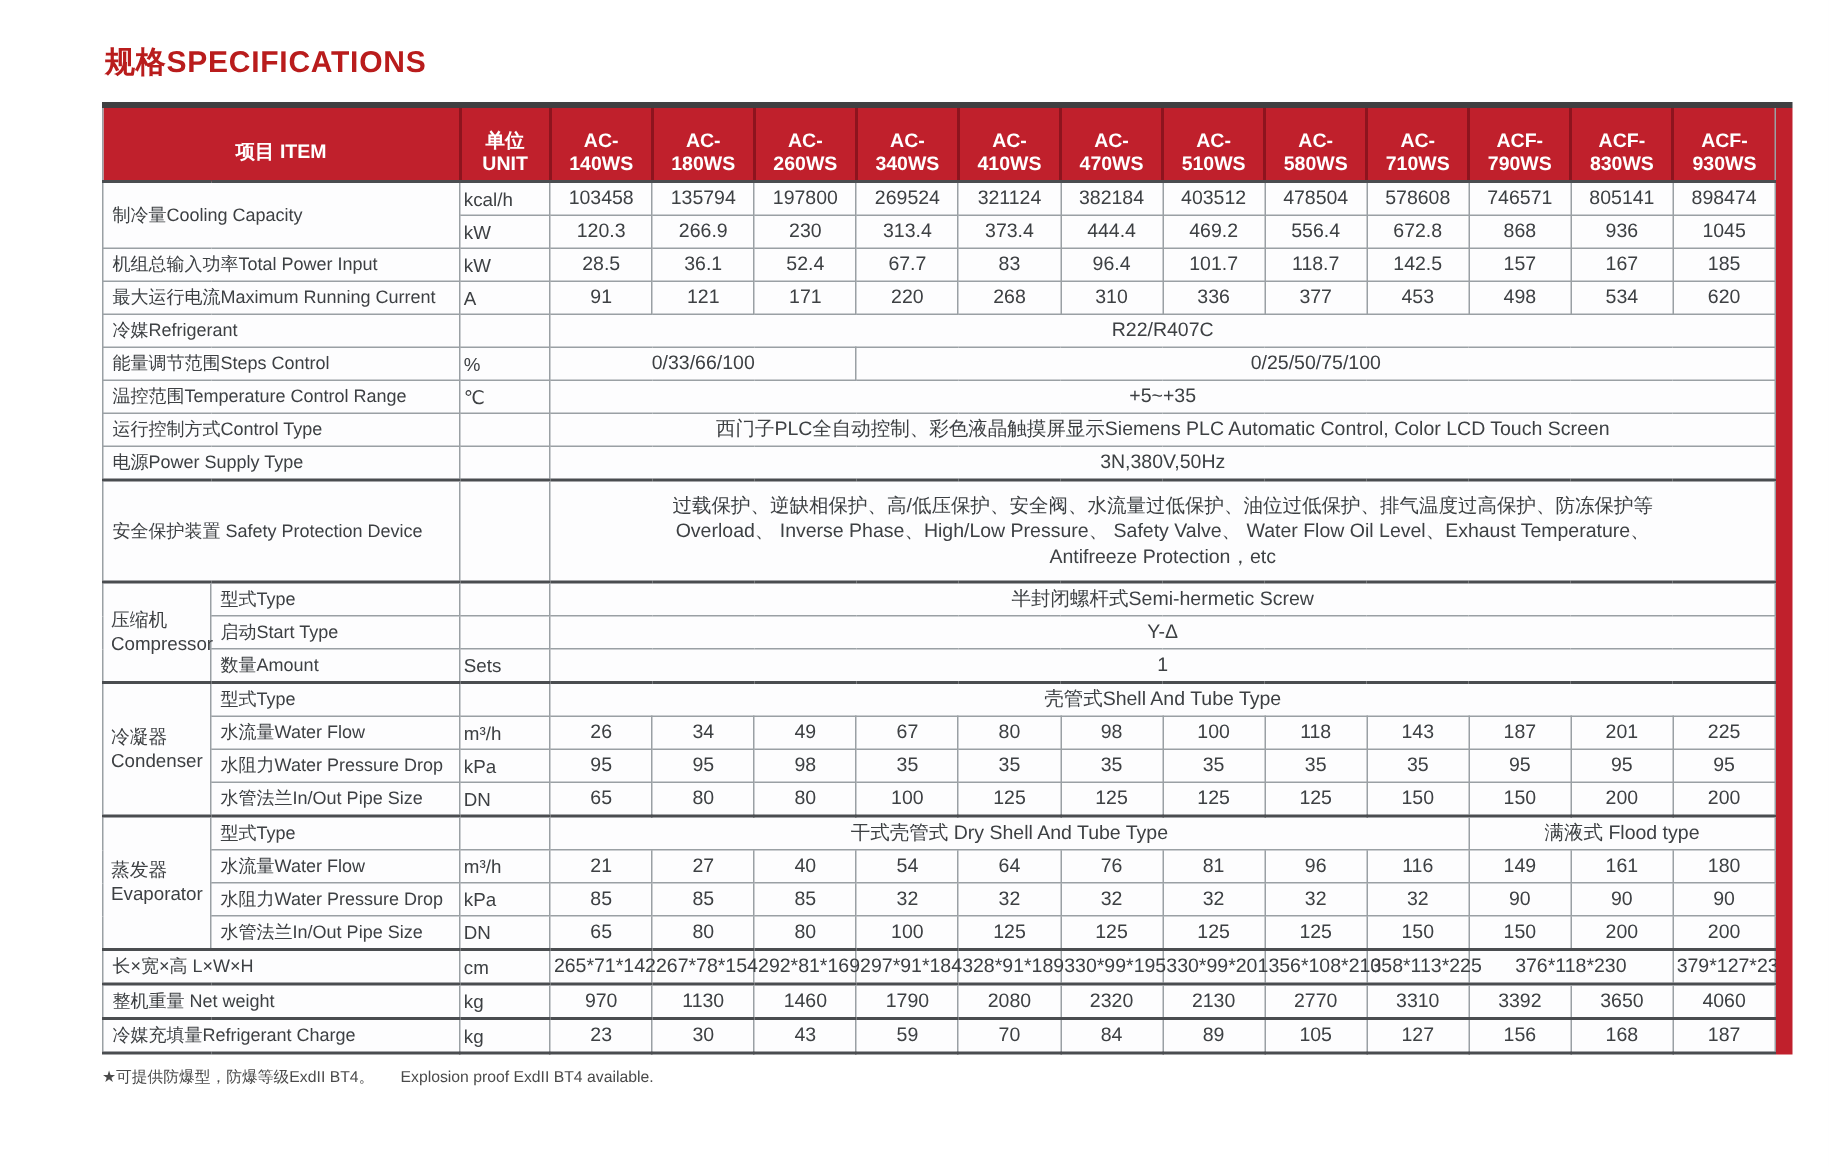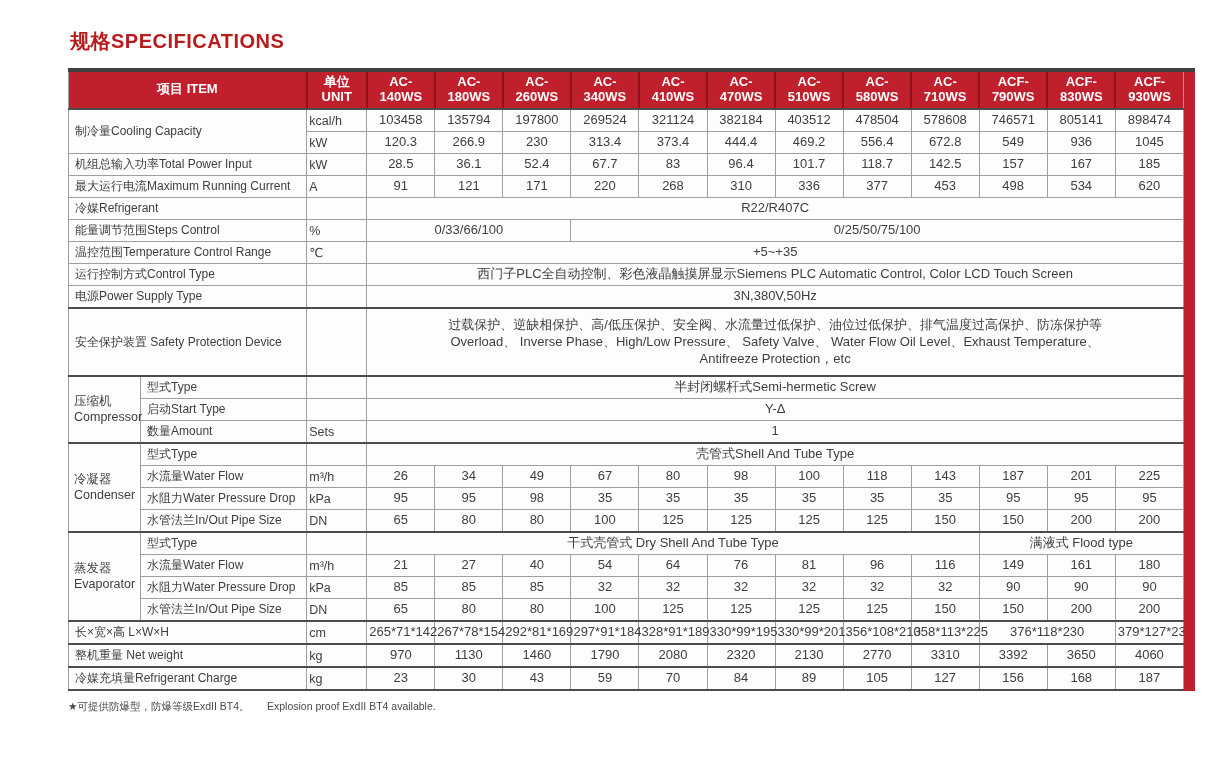--- a/index.html
+++ b/index.html
@@ -9,21 +9,21 @@
     color:#3d4043;overflow:hidden;
   }
   .page{padding:28px 0 0 68px;}
   .title{font-size:20px;font-weight:bold;color:#b91c1c;letter-spacing:.5px;margin:0 0 13px 2px;}
   .strip-top{width:1127px;height:4px;background:#3f3f41;}
   .table-wrap{display:flex;align-items:stretch;width:1127px;}
   table{border-collapse:collapse;table-layout:fixed;width:1116px;background:#fdfdfe;
         border-left:1px solid #9aa0a4;border-right:1px solid #9aa0a4;border-bottom:2px solid #4a4d50;}
   thead th{
     background:#c0202c;color:#ffffff;font-weight:bold;font-size:13px;line-height:1.12;
-    padding:3px 0 4px;white-space:pre-line;border-bottom:2px solid #4a4d50;
+    padding:15px 0 4px;white-space:pre-line;border-bottom:2px solid #4a4d50;
     border-left:2px solid #8d141e;
   }
   thead th:first-child{border-left:none;}
   tbody td{
     border:1px solid #9aa0a4;height:21px;padding:0 2px;font-size:13px;
     vertical-align:middle;background:transparent;
   }
   .c-label{text-align:left;padding-left:6px;font-size:12px;white-space:nowrap;overflow:hidden;}
   .c-group{text-align:left;padding-left:5px;font-size:12.5px;white-space:pre-line;line-height:1.25;border-radius:30px;}
   .c-unit{text-align:left;font-size:12.5px;}
@@ -113,21 +113,21 @@
             <td class="c-unit">kW</td>
             <td class="c-val">120.3</td>
             <td class="c-val">266.9</td>
             <td class="c-val">230</td>
             <td class="c-val">313.4</td>
             <td class="c-val">373.4</td>
             <td class="c-val">444.4</td>
             <td class="c-val">469.2</td>
             <td class="c-val">556.4</td>
             <td class="c-val">672.8</td>
-            <td class="c-val">549</td>
+            <td class="c-val">868</td>
             <td class="c-val">936</td>
             <td class="c-val">1045</td>
           </tr>
           <tr>
             <td class="c-label" colspan="2">机组总输入功率Total Power Input</td>
             <td class="c-unit">kW</td>
             <td class="c-val">28.5</td>
             <td class="c-val">36.1</td>
             <td class="c-val">52.4</td>
             <td class="c-val">67.7</td>

